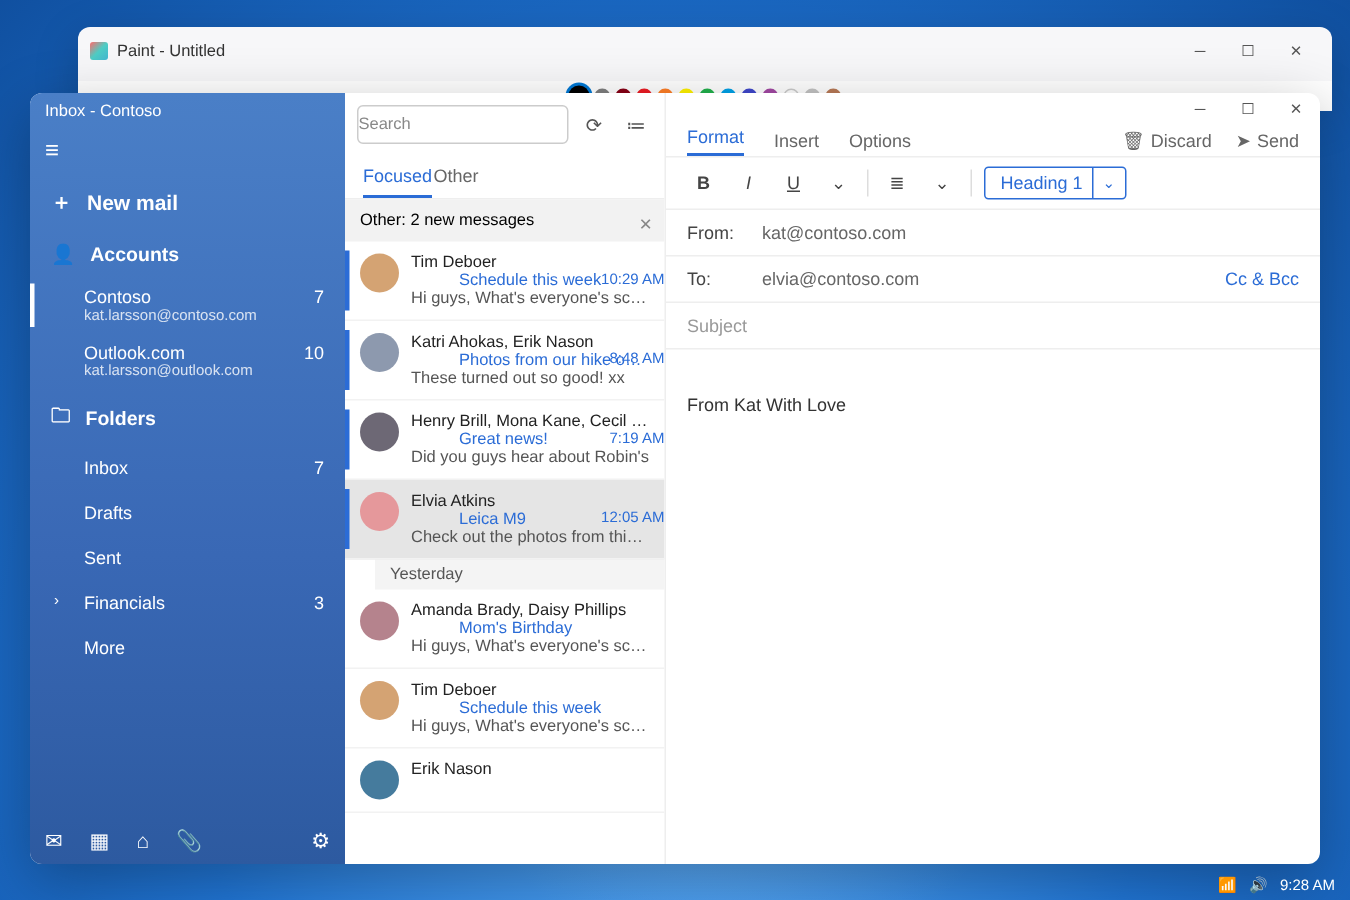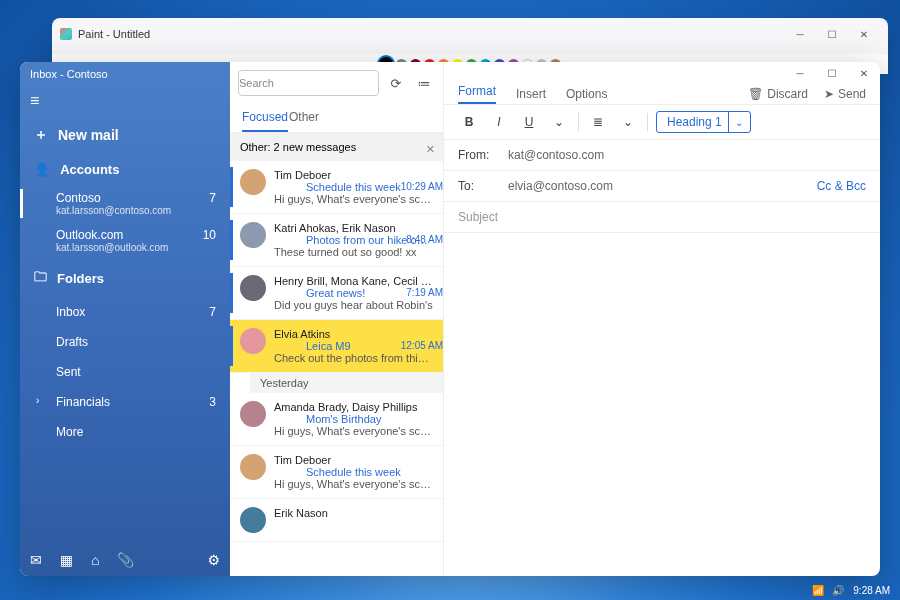--- a/index.html
+++ b/index.html
@@ -44,21 +44,21 @@
 .msglist-top { display: flex; align-items: center; gap: 6px; padding: 8px; }
 .search-box { flex: 1; height: 26px; border: 1px solid #ccc; border-radius: 4px; padding: 0 0; font-size: 11px; color: #888; display: flex; align-items: center; }
 .ic-btn { width: 22px; height: 22px; display: flex; align-items: center; justify-content: center; color: #555; font-size: 13px; }
 .tabs { display: flex; gap: 1px; padding: 0 12px; font-size: 12px; border-bottom: 1px solid #eee; }
 .tab { padding: 6px 0; color: #666; }
 .tab.active { color: #2b6cd6; border-bottom: 2px solid #2b6cd6; }
 .other-banner { background: #f2f2f2; padding: 8px 10px; font-size: 11px; position: relative; }
 .other-banner .line2 { color: #2b6cd6; }
 .other-banner .close { position: absolute; right: 8px; top: 10px; color: #888; }
 .msg { display: flex; gap: 8px; padding: 8px 10px; border-bottom: 1px solid #f2f2f2; font-size: 11px; position: relative; }
-.msg.selected { background: #fde047; }
+.msg.selected { background: #e5e5e5; }
 .msg::before { content: ""; position: absolute; left: 0; top: 6px; bottom: 6px; width: 3px; background: #2b6cd6; }
 .msg.read::before { display: none; }
 .avatar { width: 26px; height: 26px; border-radius: 50%; background: #ccc; flex-shrink: 0; }
 .msg-body { flex: 1; overflow: hidden; }
 .msg-sender { color: #222; white-space: nowrap; overflow: hidden; text-overflow: ellipsis; }
 .msg-subject { color: #2b6cd6; white-space: nowrap; overflow: hidden; text-overflow: ellipsis; margin-left: 32px; }
 .msg-preview { color: #555; white-space: nowrap; overflow: hidden; text-overflow: ellipsis; }
 .msg-time { color: #2b6cd6; font-size: 10px; position: absolute; right: 0; top: 20px; }
 .date-sep { background: #f4f4f4; font-size: 11px; color: #555; padding: 4px 10px; margin-left: 20px; }
 
@@ -289,20 +289,21 @@
     <div class="field-row">
       <div class="field-label">From:</div>
       <div class="field-value">kat@contoso.com</div>
     </div>
     <div class="field-row">
       <div class="field-label">To:</div>
       <div class="field-value">elvia@contoso.com</div>
       <div class="ccbcc">Cc &amp; Bcc</div>
     </div>
     <div class="subject-row">Subject</div>
+    <div class="body-area">From Kat With Love</div>
   </div>
 </div>
 
 <div class="taskbar">
   <span>📶</span>
   <span>🔊</span>
   <span>9:28 AM</span>
 </div>
 
 </body></html>

